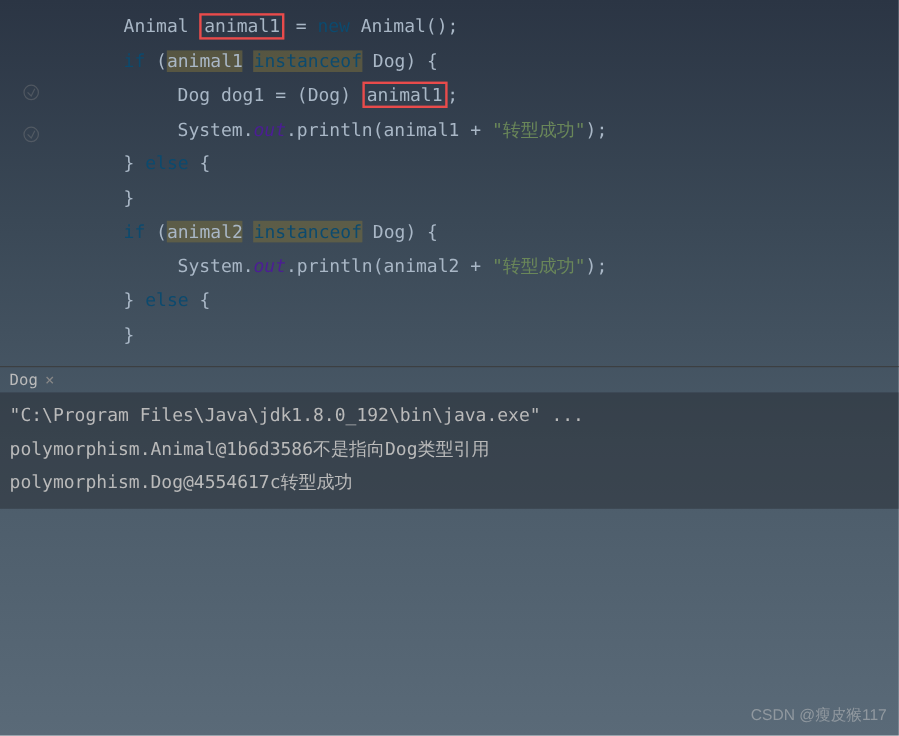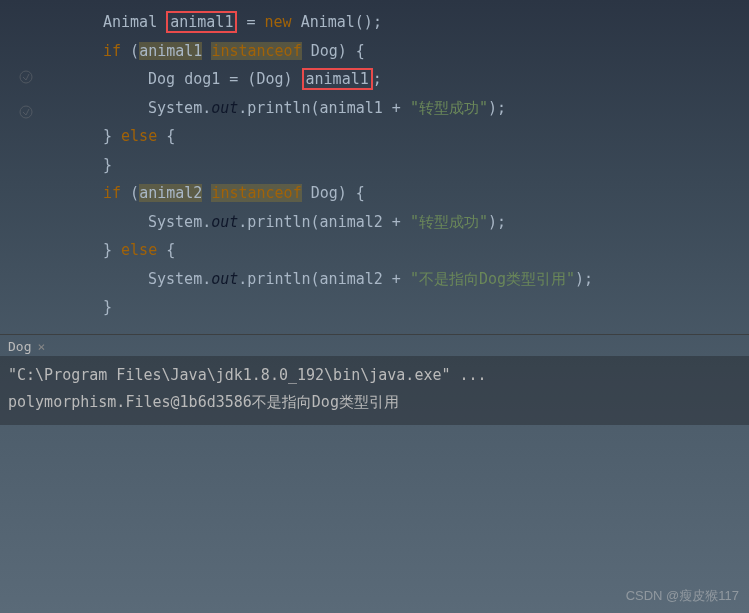--- a/index.html
+++ b/index.html
@@ -15,23 +15,23 @@
     .editor {
       padding: 8px 0 8px 8px;
       line-height: 1.9;
       color: #a9b7c6;
     }
     .line {
       white-space: pre;
       padding-left: 95px;
     }
     .line.indent1 { padding-left: 140px; }
-    .kw { color: #a16207; }
+    .kw { color: #0c4a6e; }
     .var { color: #a9b7c6; text-align: center; }
-    .field { color: #0f172a; font-style: italic; }
+    .field { color: #4c1d95; font-style: italic; }
     .str { color: #6a8759; }
     .hl-yellow-bg { background: rgba(120,110,60,0.55); }
     .box-red { border: 2px solid #e94b4b; padding: 0 2px; }
     .box-yellow { border: 2px solid #f7e800; padding: 0 2px; }
     
     .divider {
       height: 1px;
       background: #3c3f41;
       margin: 4px 0 0 0;
     }
@@ -105,30 +105,30 @@
 
   <div class="line"><span>}</span></div>
 
   <div class="line"><span class="kw">if</span> (<span class="hl-yellow-bg">animal2</span> <span class="kw hl-yellow-bg">instanceof</span> <span>Dog</span>) {</div>
 
 
   <div class="line indent1"><span>System</span>.<span class="field">out</span>.<span>println</span>(<span>animal2</span> <span>+</span> <span class="str">"转型成功"</span>);</div>
 
   <div class="line"><span>}</span> <span class="kw">else</span> <span>{</span></div>
 
-  <div class="line indent1"><span>System</span>.<span class="field">out</span>.<span>println</span>(<span>animal2</span> <span>+</span> <span class="str">"不是指向Dog类型引用"</span>);</div>
 
   <div class="line"><span>}</span></div>
 </div>
 
 <div class="divider"></div>
 
 <div class="console-tab">
   <span>Dog</span>
   <span class="close">×</span>
 </div>
 
 <div class="console">
   <div class="cline">"C:\Program Files\Java\jdk1.8.0_192\bin\java.exe" ...</div>
-  <div class="cline">polymorphism.Files@1b6d3586不是指向Dog类型引用</div>
+  <div class="cline">polymorphism.Animal@1b6d3586不是指向Dog类型引用</div>
+  <div class="cline">polymorphism.Dog@4554617c转型成功</div>
 </div>
 
 <div class="watermark">CSDN @瘦皮猴117</div>
 
 </body></html>

